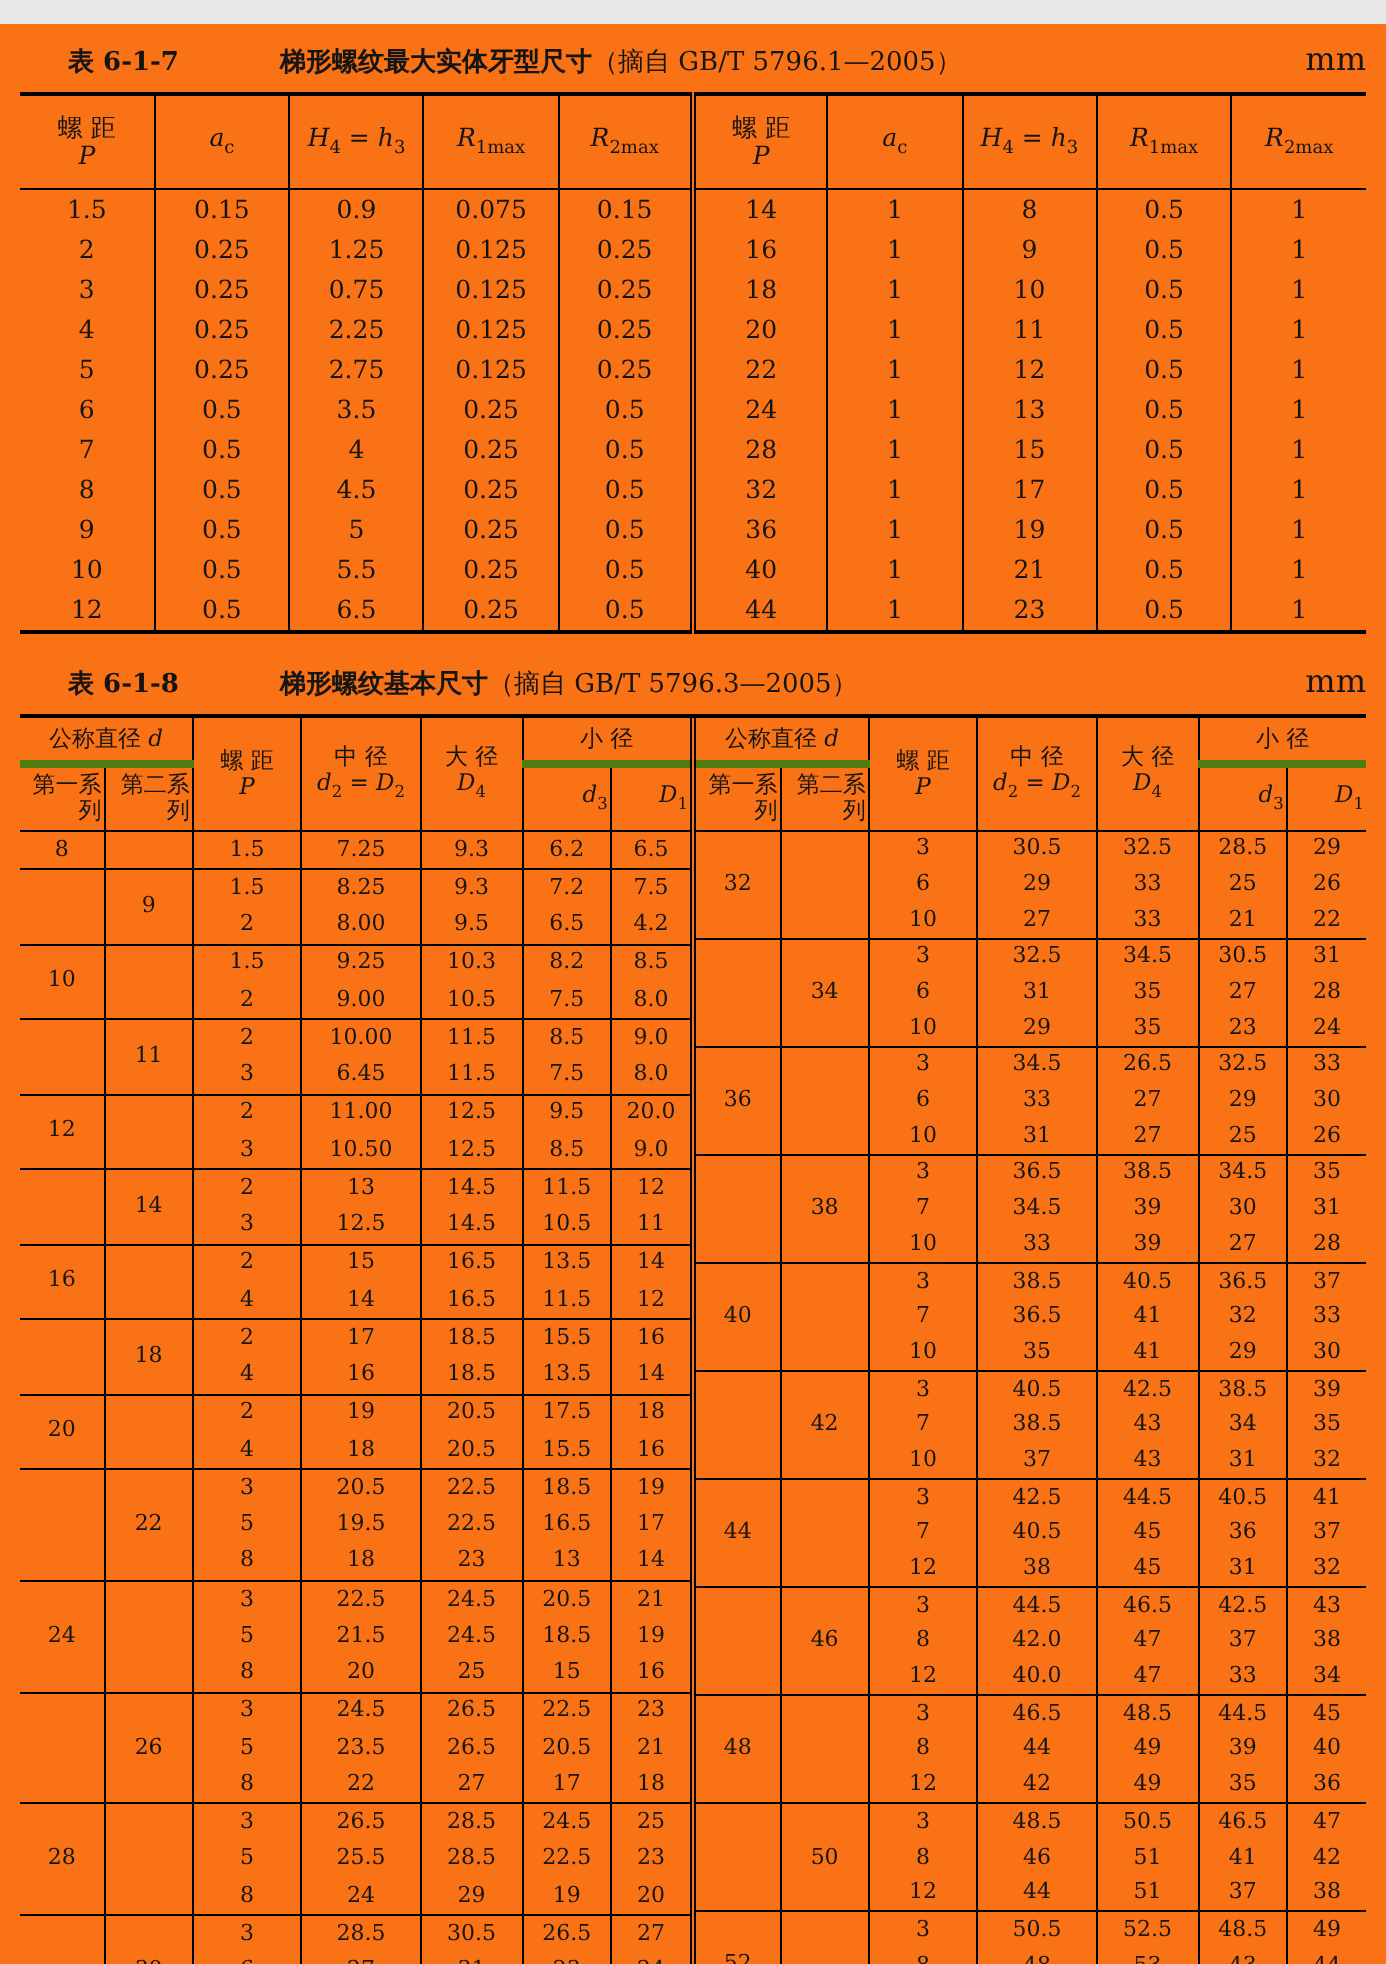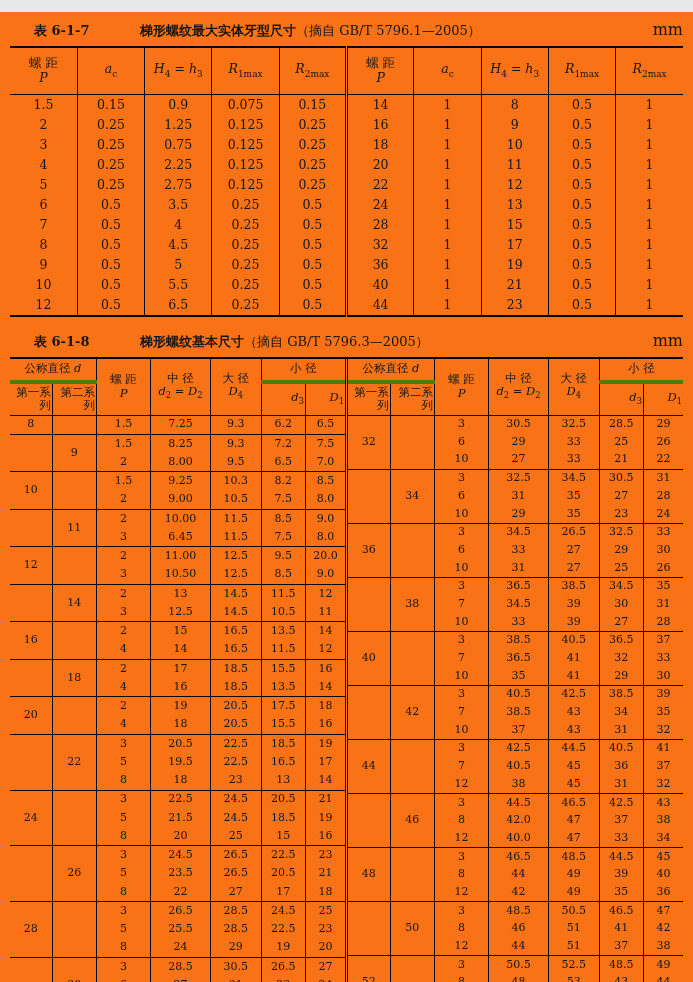--- a/index.html
+++ b/index.html
@@ -259,21 +259,21 @@
               <td>8.25</td>
               <td>9.3</td>
               <td>7.2</td>
               <td>7.5</td>
             </tr>
             <tr class="gend">
               <td>2</td>
               <td>8.00</td>
               <td>9.5</td>
               <td>6.5</td>
-              <td>7.0</td>
+              <td>4.2</td>
             </tr>
             <tr>
               <td rowspan="2" class="gspan">10</td>
               <td rowspan="2" class="gspan"></td>
               <td>1.5</td>
               <td>9.25</td>
               <td>10.3</td>
               <td>8.2</td>
               <td>8.5</td>
             </tr>

